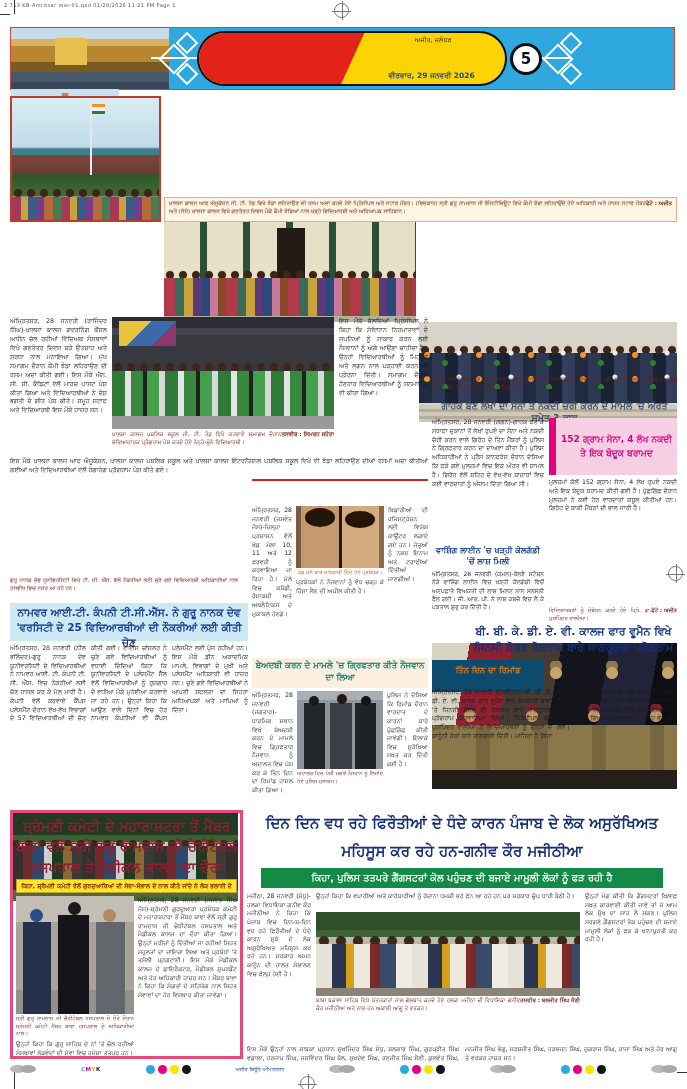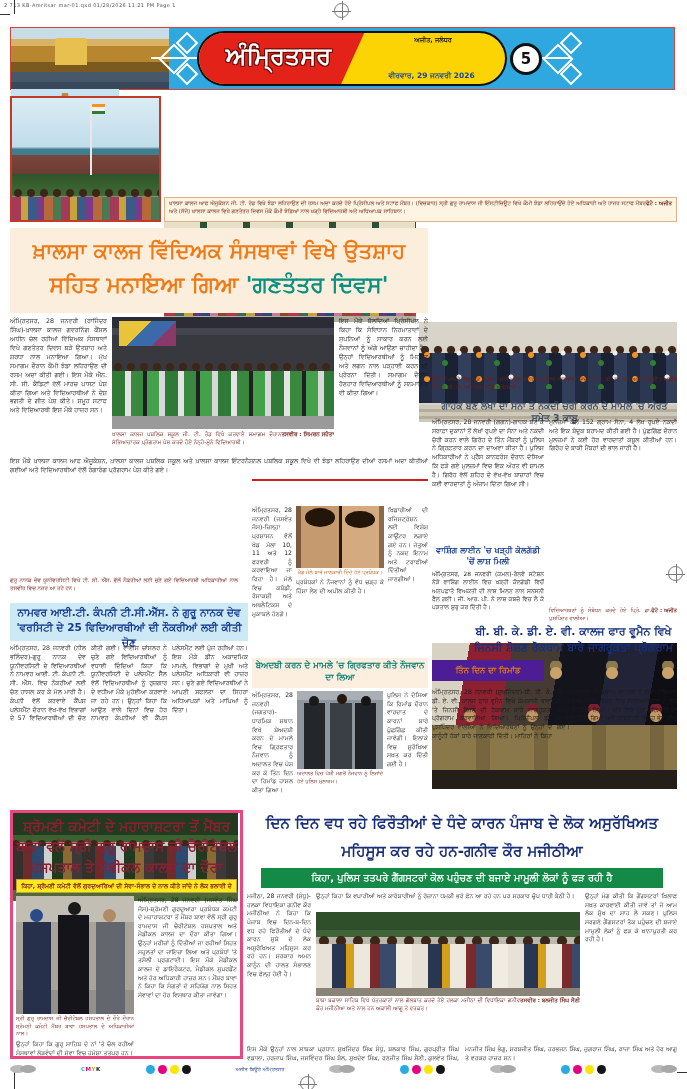--- a/index.html
+++ b/index.html
@@ -28,21 +28,21 @@
   #mh-tower{left:42%;top:6%;width:16%;height:72%;background:linear-gradient(180deg,#c8854a,#a5642f);
     clip-path:polygon(32% 0,68% 0,88% 100%,12% 100%);}
   .mh-line{position:absolute;height:2px;background:#fff;top:29px;}
   .dmd{position:absolute;border:2px solid #fff;transform:rotate(45deg);}
   #oval{left:186px;top:3px;width:310px;height:55px;background:#101010;border-radius:28px;padding:2px;box-sizing:border-box;}
   #oval-in{position:relative;width:100%;height:100%;border-radius:26px;overflow:hidden;background:#fcd303;}
   #oval-red{position:absolute;left:0;top:0;bottom:0;width:54%;background:#e32219;
     clip-path:polygon(0 0,100% 0,86% 100%,0 100%);}
   #mh-city{position:absolute;left:6px;top:9px;width:48%;text-align:center;font-size:24px;font-weight:900;color:#fff;
     text-shadow:1px 1px 0 #6a0a06,-1px 1px 0 #6a0a06,1px -1px 0 #6a0a06,-1px -1px 0 #6a0a06;}
-  #mh-ed{position:absolute;left:56%;right:3%;top:3px;text-align:center;font-size:6.5px;font-weight:bold;color:#111;}
+  #mh-ed{position:absolute;left:56%;right:3%;top:3px;text-align:center;font-size:6.5px;font-weight:normal;color:#111;}
   #mh-title{position:absolute;left:55%;right:2%;top:10px;text-align:center;font-size:26px;font-weight:900;color:#e32219;
     text-shadow:1px 1px 0 #7a0c08;}
   #mh-date{position:absolute;left:55%;right:3%;bottom:3px;text-align:center;font-size:7.5px;font-weight:bold;color:#15459a;}
   #mh-page{left:499px;top:15px;width:26px;height:26px;background:#fff;border:3px solid #111;border-radius:50%;
     text-align:center;line-height:26px;font-size:15px;font-weight:900;color:#111;}
   
   #photoA{left:10px;top:96px;width:151px;height:126px;border:2px solid #c23b28;box-sizing:border-box;}
   .ph-flag{background:linear-gradient(180deg,#d9ecf4 0,#c2dcea 40%,#3f7e8e 42%,#3f7e8e 47%,#7a463c 47%,#6b3c34 62%,#2f5429 62%,#3f6b33 80%,#8a8a7a 80%);}
   .ph-flag .crowd{bottom:0;height:19%;background:repeating-linear-gradient(90deg,#a53a58 0 9px,#c8a23a 9px 16px,#3a5a88 16px 25px,#7a3a88 25px 32px,#b8693a 32px 41px,#4a7a52 41px 49px);}
   .heads{position:absolute;left:0;right:0;background-repeat:repeat-x;
@@ -126,21 +126,21 @@
   #gh-c1{flex:1;}
   #gh-c2{width:128px;display:flex;flex-direction:column;}
   #pullq{display:flex;height:57px;margin-bottom:3px;}
   #pullq .bar{width:7px;background:#e5007d;}
   #pullq .qt{flex:1;background:#f7cfe2;color:#d4008c;font-size:9px;font-weight:800;text-align:center;
     display:flex;align-items:center;justify-content:center;padding:2px 4px;line-height:1.5;}
   
   #vj{left:432px;top:545px;width:112px;height:76px;}
   #vj .vh{color:#143a8c;font-size:8.2px;font-weight:800;text-align:center;line-height:1.4;margin-bottom:2px;}
   #vj .vt{font-size:5.9px;height:44px;}
-  #remand{left:432px;top:660px;width:112px;height:21px;background:#4c1d95;color:#e07818;font-size:8.4px;font-weight:800;
+  #remand{left:432px;top:660px;width:112px;height:32px;background:#0c4a6e;color:#e07818;font-size:8.4px;font-weight:800;
     text-align:center;line-height:21px;}
   #wm-cap{left:549px;top:607px;width:128px;height:14px;font-size:5.3px;}
   #bbk-head{left:470px;top:624px;width:207px;height:33px;color:#14307e;font-size:11px;font-weight:800;text-align:center;line-height:1.45;}
   #bbk-body{left:432px;top:688px;width:245px;height:118px;column-count:2;column-gap:5px;font-size:6.2px;}
   
   #sh-box{left:10px;top:810px;width:233px;height:249px;border:3px solid #e8487f;box-sizing:border-box;padding:3px;}
   #sh-head{color:#8c1f33;font-size:14px;font-weight:800;text-align:center;line-height:1.45;}
   #sh-sub{background:#ffe81e;border:1px solid #c8a040;color:#7c1616;font-size:6.1px;font-weight:700;text-align:center;
     line-height:12px;height:12px;overflow:hidden;margin-top:2px;}
   #sh-grid{display:grid;grid-template-columns:118px 1fr;grid-gap:4px;margin-top:3px;font-size:6.1px;}
@@ -200,21 +200,20 @@
     <div class="mh-line" style="left:512px;width:48px;"></div>
     <div class="dmd" style="left:152px;top:20px;width:18px;height:18px;"></div>
     <div class="dmd" style="left:168px;top:7px;width:12px;height:12px;"></div>
     <div class="dmd" style="left:168px;top:38px;width:12px;height:12px;"></div>
     <div class="dmd" style="left:536px;top:20px;width:18px;height:18px;"></div>
     <div class="dmd" style="left:552px;top:7px;width:12px;height:12px;"></div>
     <div class="dmd" style="left:552px;top:38px;width:12px;height:12px;"></div>
     <div class="abs" id="oval">
       <div id="oval-in">
         <div id="oval-red"></div>
-        <div id="mh-city">ਅੰਮ੍ਰਿਤਸਰ</div>
         <div id="mh-ed">ਅਜੀਤ, ਜਲੰਧਰ</div>
         <div id="mh-date">ਵੀਰਵਾਰ, 29 ਜਨਵਰੀ 2026</div>
       </div>
     </div>
     <div class="abs" id="mh-page">5</div>
   </header>
 
   <div class="abs photo ph-flag" id="photoA">
     <div class="ly heads"></div>
     <div class="ly crowd"></div>
@@ -232,27 +231,20 @@
     <div class="ly heads"></div>
     <div class="ly crowd"></div>
     <div class="ly flags"></div>
     <div class="ly steps"></div>
   </div>
   <div class="abs capt" id="topcaption">
     <span class="credit">ਫੋਟੋ : ਅਜੀਤ</span>
     <span>ਖਾਲਸਾ ਕਾਲਜ ਆਫ ਐਜੂਕੇਸ਼ਨ ਜੀ. ਟੀ. ਰੋਡ ਵਿਖੇ ਝੰਡਾ ਲਹਿਰਾਉਣ ਦੀ ਰਸਮ ਅਦਾ ਕਰਦੇ ਹੋਏ ਪ੍ਰਿੰਸੀਪਲ ਅਤੇ ਸਟਾਫ ਮੈਂਬਰ। (ਵਿਚਕਾਰ) ਸ੍ਰੀ ਗੁਰੂ ਰਾਮਦਾਸ ਜੀ ਇੰਸਟੀਚਿਊਟ ਵਿਖੇ ਕੌਮੀ ਝੰਡਾ ਲਹਿਰਾਉਂਦੇ ਹੋਏ ਅਧਿਕਾਰੀ ਅਤੇ ਹਾਜ਼ਰ ਸਟਾਫ ਮੈਂਬਰ ਅਤੇ (ਸੱਜੇ) ਖਾਲਸਾ ਕਾਲਜ ਵਿਖੇ ਗਣਤੰਤਰ ਦਿਵਸ ਮੌਕੇ ਕੌਮੀ ਝੰਡਿਆਂ ਨਾਲ ਖੜ੍ਹੇ ਵਿਦਿਆਰਥੀ ਅਤੇ ਅਧਿਆਪਕ ਸਾਹਿਬਾਨ।</span>
   </div>
 
-  <div class="abs" id="kh-head">
-    <div class="l1">ਖ਼ਾਲਸਾ ਕਾਲਜ ਵਿੱਦਿਅਕ ਸੰਸਥਾਵਾਂ ਵਿਖੇ ਉਤਸ਼ਾਹ</div>
-    <div class="l2">
-      <span class="c-orange">ਸਹਿਤ ਮਨਾਇਆ ਗਿਆ </span>
-      <span class="c-teal">'ਗਣਤੰਤਰ ਦਿਵਸ'</span>
-    </div>
-  </div>
   <div class="abs" id="kh-body">
     <div class="jtxt">ਅੰਮ੍ਰਿਤਸਰ, 28 ਜਨਵਰੀ (ਰਾਜਿੰਦਰ ਸਿੰਘ)-ਖ਼ਾਲਸਾ ਕਾਲਜ ਗਵਰਨਿੰਗ ਕੌਂਸਲ ਅਧੀਨ ਚੱਲ ਰਹੀਆਂ ਵਿੱਦਿਅਕ ਸੰਸਥਾਵਾਂ ਵਿਖੇ ਗਣਤੰਤਰ ਦਿਵਸ ਬੜੇ ਉਤਸ਼ਾਹ ਅਤੇ ਸ਼ਰਧਾ ਨਾਲ ਮਨਾਇਆ ਗਿਆ। ਮੁੱਖ ਸਮਾਗਮ ਦੌਰਾਨ ਕੌਮੀ ਝੰਡਾ ਲਹਿਰਾਉਣ ਦੀ ਰਸਮ ਅਦਾ ਕੀਤੀ ਗਈ। ਇਸ ਮੌਕੇ ਐੱਨ. ਸੀ. ਸੀ. ਕੈਡਿਟਾਂ ਵੱਲੋਂ ਮਾਰਚ ਪਾਸਟ ਪੇਸ਼ ਕੀਤਾ ਗਿਆ ਅਤੇ ਵਿਦਿਆਰਥੀਆਂ ਨੇ ਦੇਸ਼ ਭਗਤੀ ਦੇ ਗੀਤ ਪੇਸ਼ ਕੀਤੇ। ਸਮੂਹ ਸਟਾਫ ਅਤੇ ਵਿਦਿਆਰਥੀ ਇਸ ਮੌਕੇ ਹਾਜ਼ਰ ਸਨ।</div>
     <div>
       <div class="photo ph-kids" id="kh-photo">
         <div class="banner"></div>
         <div class="ly heads"></div>
         <div class="ly crowd"></div>
       </div>
       <div class="capt" id="kh-cap">
         <span class="credit">ਤਸਵੀਰ : ਸਿਮਰਨ ਸਹੋਤਾ</span>
@@ -311,20 +303,24 @@
     <div class="ly table"></div>
   </div>
   <div class="abs capt" id="pol-cap">
     <span class="credit">ਫੋਟੋ : ਅਜੀਤ</span>
     <span>ਚੋਰੀ ਦੇ ਮਾਮਲੇ ਵਿਚ ਫੜੇ ਮੁਲਜ਼ਮਾਂ ਬਾਰੇ ਪ੍ਰੈਸ ਕਾਨਫਰੰਸ ਦੌਰਾਨ ਜਾਣਕਾਰੀ ਦਿੰਦੇ ਹੋਏ ਏ. ਡੀ. ਸੀ. ਪੀ. ਅਤੇ ਨਾਲ ਹਨ ਏ. ਸੀ. ਪੀ. ਅਤੇ ਹੋਰ ਪੁਲਿਸ ਅਧਿਕਾਰੀ।</span>
   </div>
   <div class="abs" id="gh-head">ਗਾਹਕ ਬਣ ਲੱਖਾਂ ਦਾ ਸੋਨਾ ਤੇ ਨਕਦੀ ਚੋਰੀ ਕਰਨ ਦੇ ਮਾਮਲੇ 'ਚ ਔਰਤ ਸਮੇਤ 3 ਕਾਬੂ</div>
   <div class="abs" id="gh-body">
     <div class="jtxt" id="gh-c1">ਅੰਮ੍ਰਿਤਸਰ, 28 ਜਨਵਰੀ (ਗਗਨ)-ਗਾਹਕ ਬਣ ਕੇ ਸਰਾਫ਼ਾ ਦੁਕਾਨਾਂ ਤੋਂ ਲੱਖਾਂ ਰੁਪਏ ਦਾ ਸੋਨਾ ਅਤੇ ਨਕਦੀ ਚੋਰੀ ਕਰਨ ਵਾਲੇ ਗਿਰੋਹ ਦੇ ਤਿੰਨ ਮੈਂਬਰਾਂ ਨੂੰ ਪੁਲਿਸ ਨੇ ਗ੍ਰਿਫ਼ਤਾਰ ਕਰਨ ਦਾ ਦਾਅਵਾ ਕੀਤਾ ਹੈ। ਪੁਲਿਸ ਅਧਿਕਾਰੀਆਂ ਨੇ ਪ੍ਰੈਸ ਕਾਨਫਰੰਸ ਦੌਰਾਨ ਦੱਸਿਆ ਕਿ ਫੜੇ ਗਏ ਮੁਲਜ਼ਮਾਂ ਵਿਚ ਇਕ ਔਰਤ ਵੀ ਸ਼ਾਮਲ ਹੈ। ਗਿਰੋਹ ਵੱਲੋਂ ਸ਼ਹਿਰ ਦੇ ਵੱਖ-ਵੱਖ ਬਾਜ਼ਾਰਾਂ ਵਿਚ ਕਈ ਵਾਰਦਾਤਾਂ ਨੂੰ ਅੰਜਾਮ ਦਿੱਤਾ ਗਿਆ ਸੀ।</div>
     <div id="gh-c2">
+      <div id="pullq">
+        <div class="bar"></div>
+        <div class="qt">152 ਗ੍ਰਾਮ ਸੋਨਾ, 4 ਲੱਖ ਨਕਦੀ ਤੇ ਇਕ ਬੰਦੂਕ ਬਰਾਮਦ</div>
+      </div>
       <div class="jtxt" style="flex:1;">ਮੁਲਜ਼ਮਾਂ ਕੋਲੋਂ 152 ਗ੍ਰਾਮ ਸੋਨਾ, 4 ਲੱਖ ਰੁਪਏ ਨਕਦੀ ਅਤੇ ਇਕ ਬੰਦੂਕ ਬਰਾਮਦ ਕੀਤੀ ਗਈ ਹੈ। ਪੁੱਛਗਿੱਛ ਦੌਰਾਨ ਮੁਲਜ਼ਮਾਂ ਨੇ ਕਈ ਹੋਰ ਵਾਰਦਾਤਾਂ ਕਬੂਲ ਕੀਤੀਆਂ ਹਨ। ਗਿਰੋਹ ਦੇ ਬਾਕੀ ਮੈਂਬਰਾਂ ਦੀ ਭਾਲ ਜਾਰੀ ਹੈ।</div>
     </div>
   </div>
 
   <div class="abs" id="vj">
     <div class="vh">ਵਾਸ਼ਿੰਗ ਲਾਈਨ 'ਚ ਖੜ੍ਹੀ ਕੋਲਗੱਡੀ 'ਚੋਂ ਲਾਸ਼ ਮਿਲੀ</div>
     <div class="jtxt vt">ਅੰਮ੍ਰਿਤਸਰ, 28 ਜਨਵਰੀ (ਕਮਲ)-ਰੇਲਵੇ ਸਟੇਸ਼ਨ ਨੇੜੇ ਵਾਸ਼ਿੰਗ ਲਾਈਨ ਵਿਚ ਖੜ੍ਹੀ ਕੋਲਗੱਡੀ ਵਿਚੋਂ ਅਣਪਛਾਤੇ ਵਿਅਕਤੀ ਦੀ ਲਾਸ਼ ਮਿਲਣ ਨਾਲ ਸਨਸਨੀ ਫੈਲ ਗਈ। ਜੀ. ਆਰ. ਪੀ. ਨੇ ਲਾਸ਼ ਕਬਜ਼ੇ ਵਿਚ ਲੈ ਕੇ ਪੜਤਾਲ ਸ਼ੁਰੂ ਕਰ ਦਿੱਤੀ ਹੈ।</div>
   </div>
   <div class="abs" id="remand">ਤਿੰਨ ਦਿਨ ਦਾ ਰਿਮਾਂਡ</div>
 

